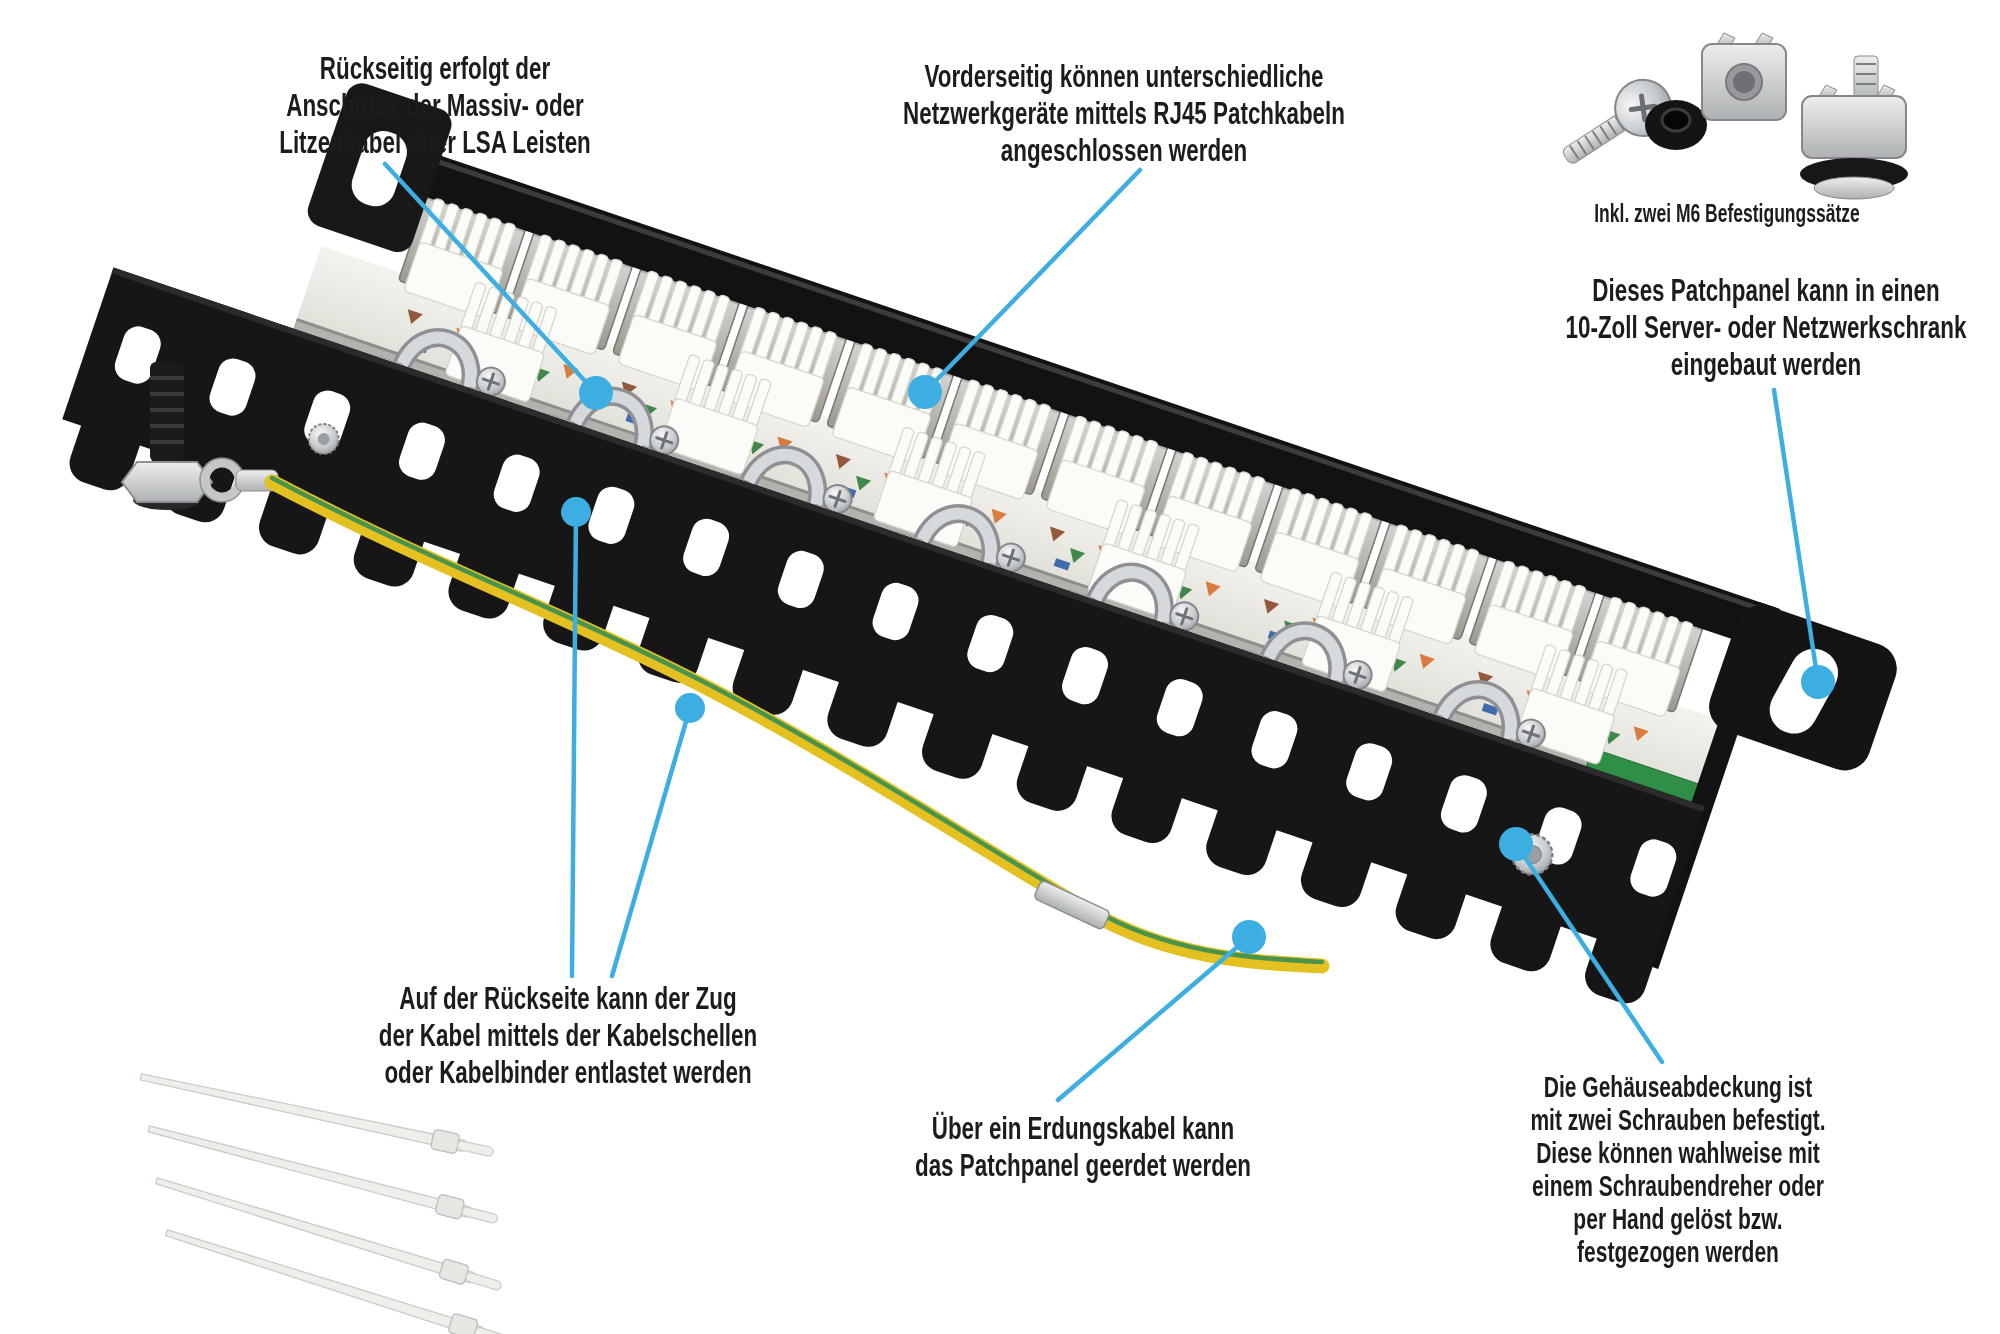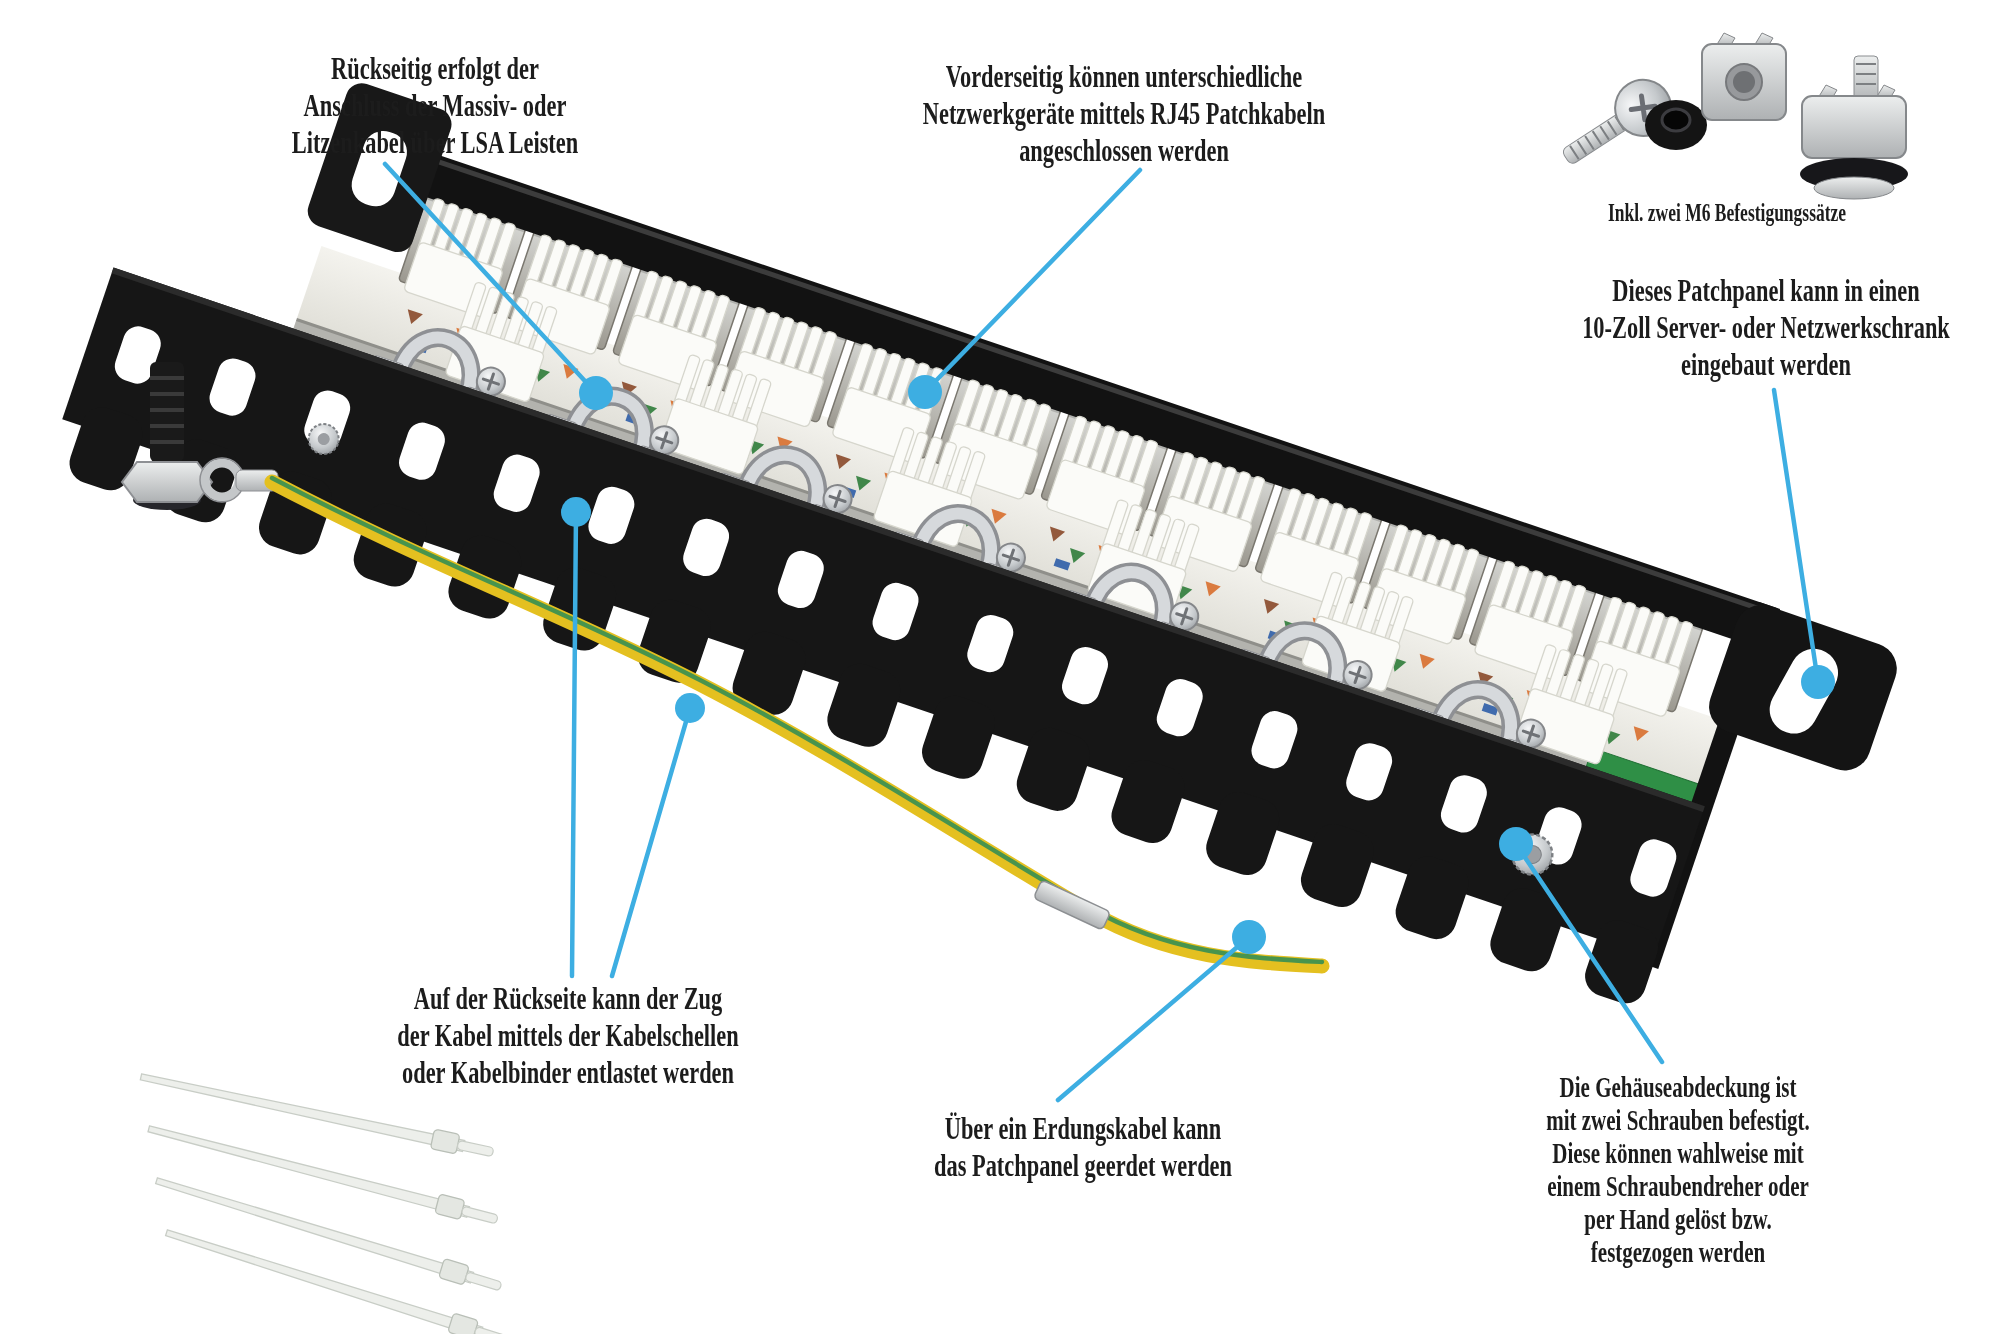--- a/index.html
+++ b/index.html
@@ -1,21 +1,21 @@
 <!DOCTYPE html>
 <html style="--accent: #3daee2; --text: #1c1c1c; --bg: #ffffff;"><head>
 <meta charset="utf-8">
 <style>
   html,body{margin:0;padding:0;}
   .canvas{
     position:relative;
     width:2000px;height:1334px;
     background:var(--bg,#ffffff);
     overflow:hidden;
-    font-family:Liberation Serif, serif;
+    font-family:Liberation Sans, sans-serif;
   }
   .illus{position:absolute;left:0;top:0;}
   .note{
     position:absolute;
     color:var(--text,#1c1c1c);
     font-weight:700;
     font-size:32px;
     line-height:37px;
     text-align:center;
     white-space:pre-line;

